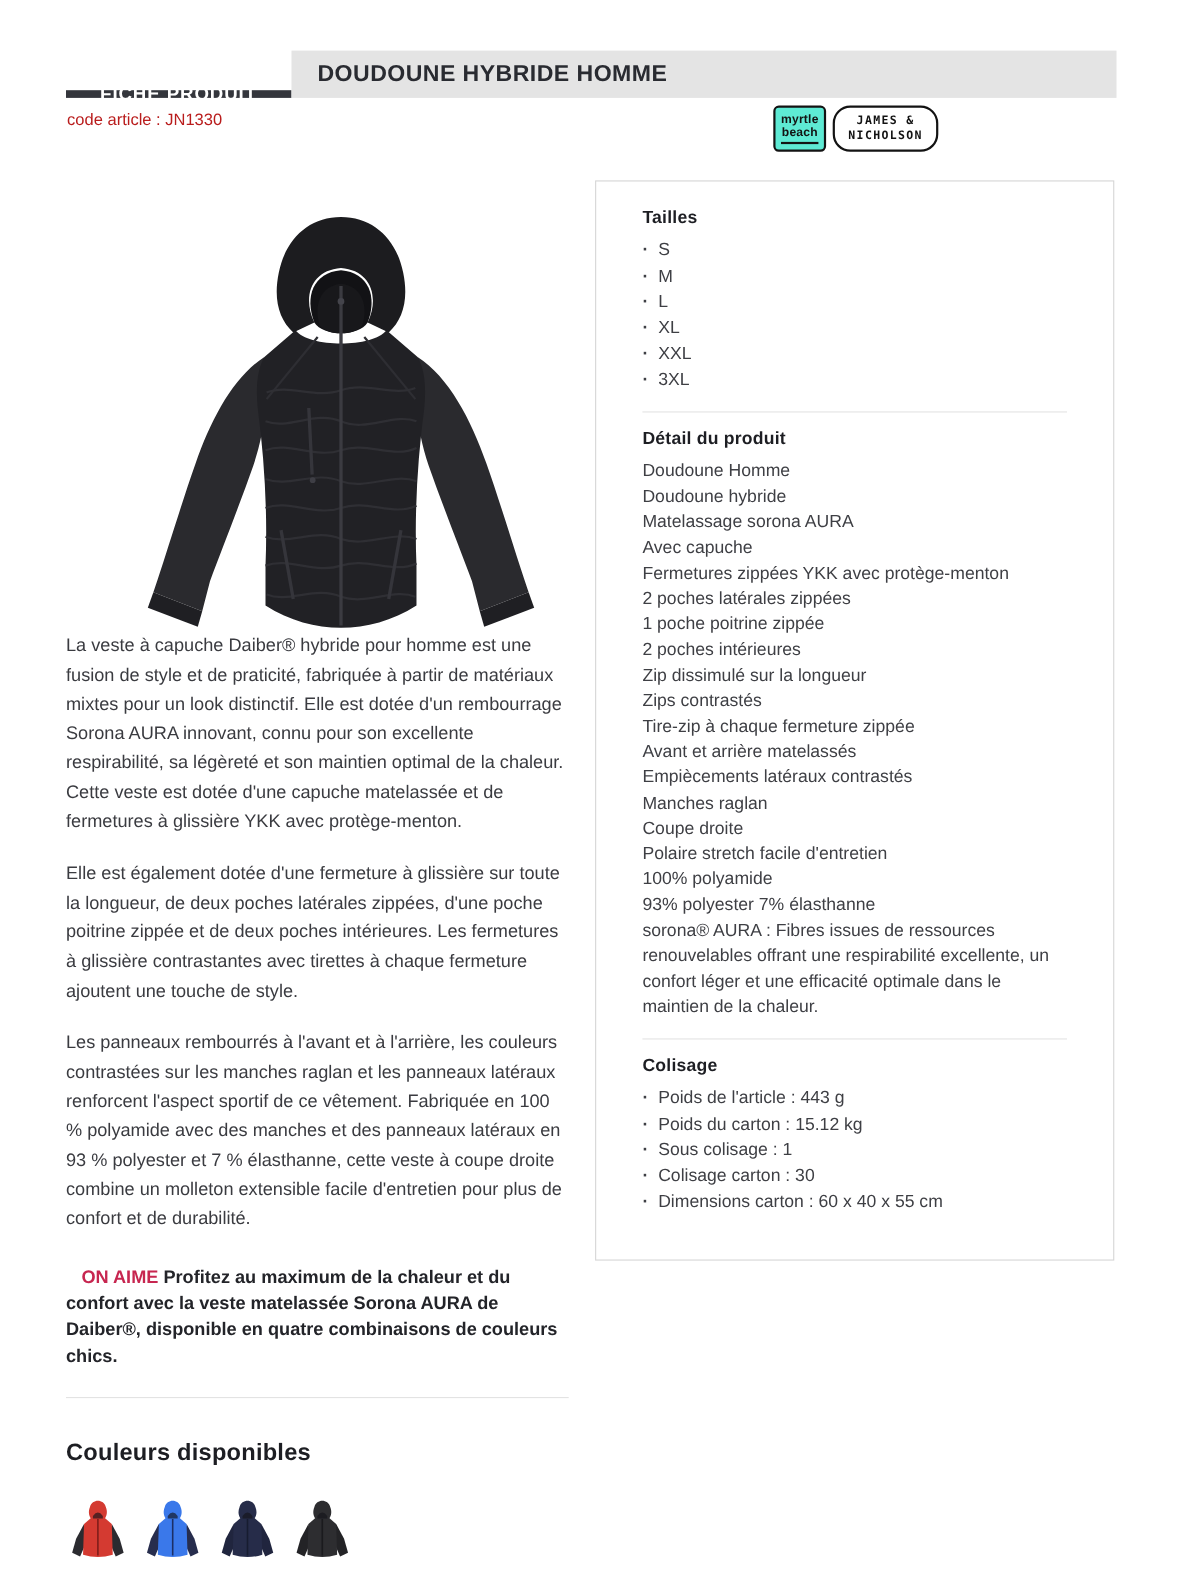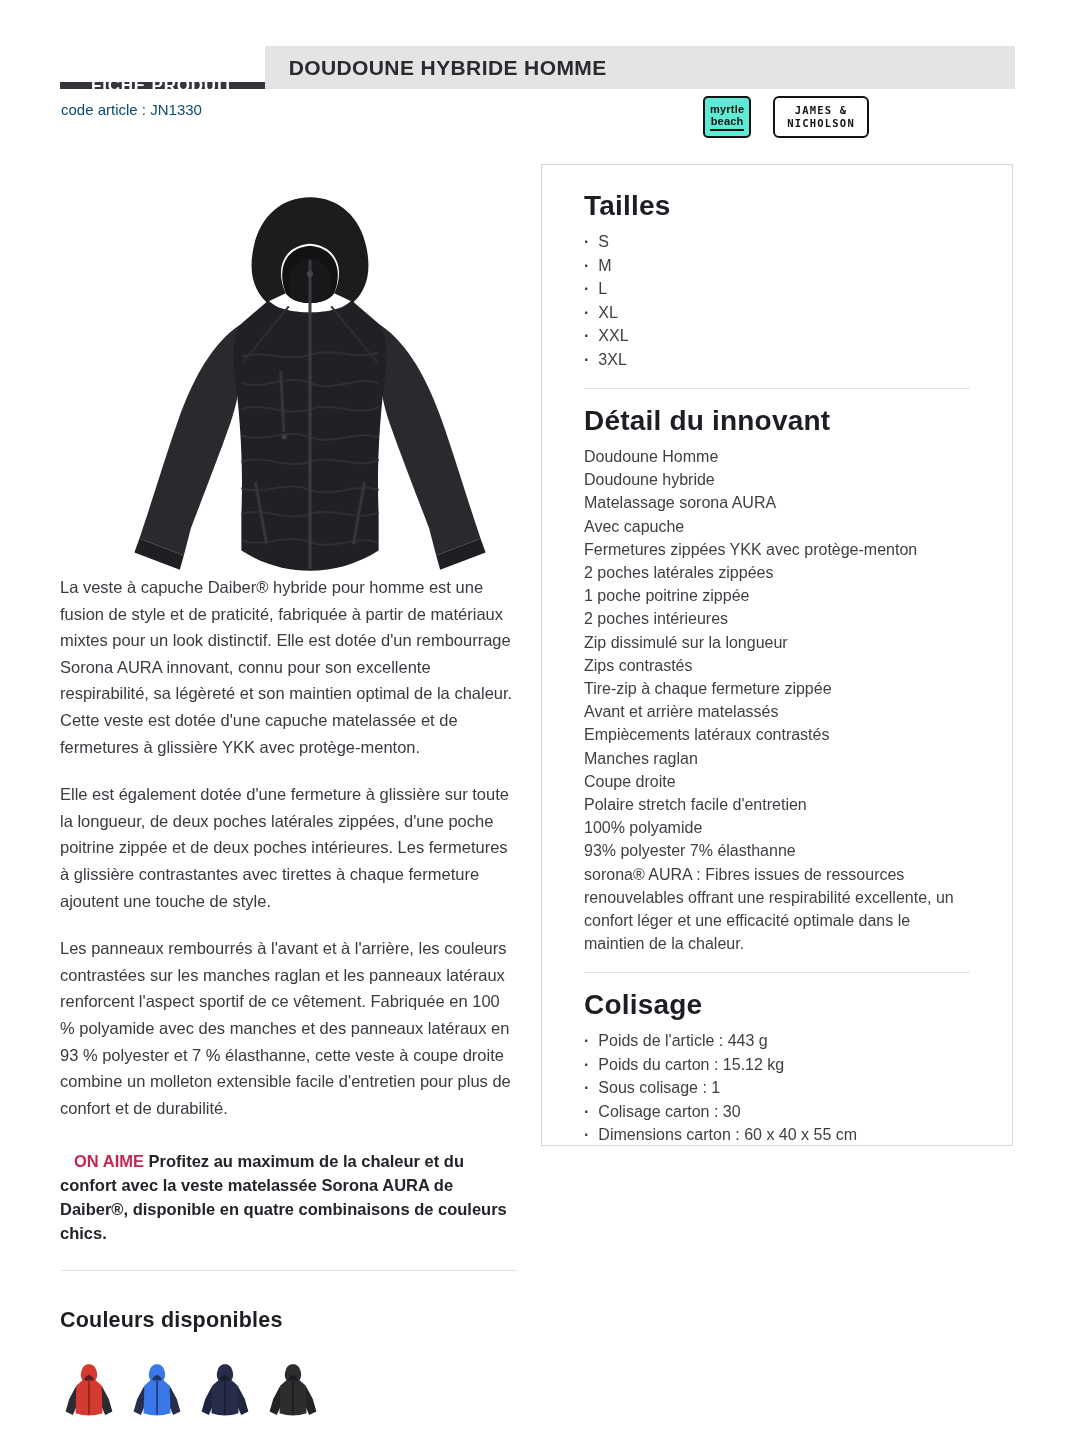--- a/index.html
+++ b/index.html
@@ -15,45 +15,45 @@
   
   .header-row { position: absolute; left: 60px; top: 46px; width: 955px; height: 43px; display: flex; }
   .badge {
     background: var(--badge-bg, #34363c); color: #fff; font-weight: 700; font-size: 17px;
     letter-spacing: .8px; display: flex; align-items: center; padding: 0 31px; white-space: nowrap; margin-top: 36px;
   }
   .titlebar {
     background: var(--bar-bg, #e4e4e4); flex: 1; display: flex; align-items: center;
     padding-left: 24px; font-size: 21px; font-weight: 800; color: #292b31; letter-spacing: .4px;
   }
-  .code { position: absolute; left: 61px; top: 101px; font-size: 15px; color: #0c4a6e; }
+  .code { position: absolute; left: 61px; top: 101px; font-size: 15px; color: #b91c1c; }
 
   
   .logos { position: absolute; left: 703px; top: 96px; display: flex; gap: 6px; align-items: stretch; height: 42px; }
   .logo-mb {
     border: 2px solid #131313; border-radius: 5px; padding: 3px 5px 3px; text-align: center;
     display: flex; flex-direction: column; justify-content: center; background: #5eead4;
   }
   .logo-mb .l { font-size: 11px; font-weight: 800; line-height: 12px; color: #131313; letter-spacing: .2px; }
   .logo-mb .rule { height: 2px; background: #131313; margin-top: 2px; width: 100%; }
   .logo-jn {
-    border: 2px solid #131313; border-radius: 6px; padding: 2px 12px; background: #fff;
-    display: flex; flex-direction: column; justify-content: center; align-items: center; margin-left: 16px;
+    border: 2px solid #131313; border-radius: 16px; padding: 2px 12px; background: #fff;
+    display: flex; flex-direction: column; justify-content: center; align-items: center;
   }
   .logo-jn .l { font-size: 10.5px; font-weight: 800; letter-spacing: 1.2px; color: #131313; line-height: 13px; font-family: "DejaVu Sans Mono", monospace; }
 
   
   .product { position: absolute; left: 93px; top: 163px; width: 434px; height: 420px; }
 
   
   .panel {
     position: absolute; left: 541px; top: 164px; width: 472px; height: 982px;
     border: 1px solid var(--panel-border, #d5d5d5); padding: 25px 42px; background: #fff;
   }
-  .panel h2 { font-size: 28px; font-weight: 800; color: #1d1e23; margin: 0 0 8px; letter-spacing: .2px; }
+  .panel h2 { font-size: 16px; font-weight: 800; color: #1d1e23; margin: 0 0 8px; letter-spacing: .2px; }
   .bullet-list { list-style: none; margin: 0; padding: 0; font-size: 16px; color: #3e3f44; }
   .bullet-list li { line-height: 23.5px; }
   .bullet-list li::before { content: "·"; margin-right: 9px; font-weight: 700; color: #3e3f44; }
   .panel-div { border: none; border-top: 1px solid #e3e3e3; margin: 17px 0 16px; }
   .detail-lines { font-size: 16px; line-height: 23.2px; color: #3e3f44; }
 
   
   .description { position: absolute; left: 60px; top: 574px; width: 457px; }
   .description p { margin: 0 0 21px; font-size: 16.5px; line-height: 26.6px; color: #3a3b40; }
   .description p.onaime { font-weight: 700; color: #232429; line-height: 24px; margin-top: 28px; margin-bottom: 0; }
@@ -136,21 +136,21 @@
     <li>S</li>
         <li>M</li>
         <li>L</li>
         <li>XL</li>
         <li>XXL</li>
         <li>3XL</li>
       </ul>
 
     <hr class="panel-div">
 
-    <h2>Détail du innovant</h2>
+    <h2>Détail du produit</h2>
     <div class="detail-lines">
 
     <div>Doudoune Homme</div>
         <div>Doudoune hybride</div>
         <div>Matelassage sorona AURA</div>
         <div>Avec capuche</div>
         <div>Fermetures zippées YKK avec protège-menton</div>
         <div>2 poches latérales zippées</div>
         <div>1 poche poitrine zippée</div>
         <div>2 poches intérieures</div>

